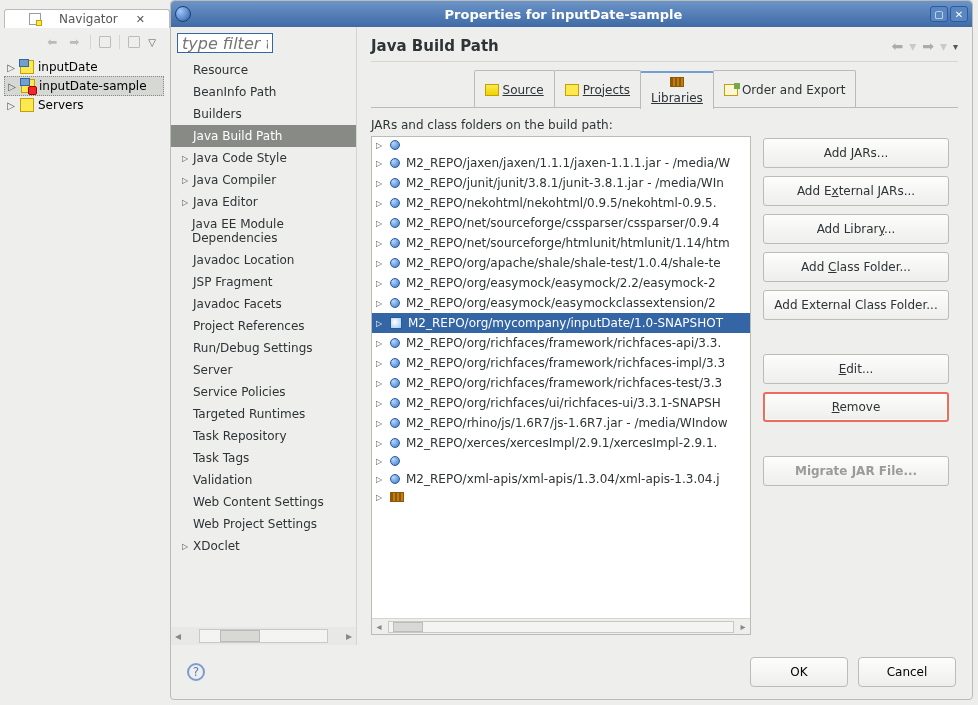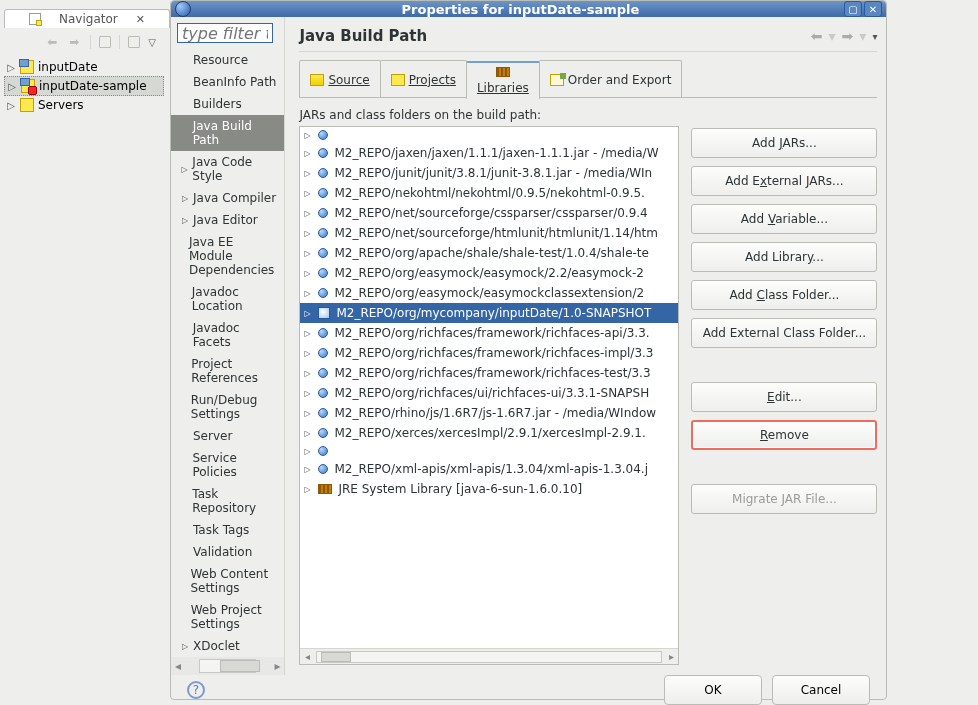--- a/index.html
+++ b/index.html
@@ -21,21 +21,21 @@
   .nav-item.selected { background:#d6d8d4; border:1px dotted #888;}
   .tri { width:10px; text-align:center; color:#555; font-size:10px;}
 
   
   .ico-proj { width:14px;height:14px;display:inline-block;position:relative;background:#fce94f;border:1px solid #c4a000;}
   .ico-proj::after{content:"";position:absolute;left:-2px;top:-2px;width:8px;height:6px;background:#729fcf;border:1px solid #3465a4;}
   .ico-proj.badge::before{content:"";position:absolute;right:-3px;bottom:-3px;width:7px;height:7px;background:#ef2929;border:1px solid #a40000;border-radius:2px;}
   .ico-serv { width:14px;height:14px;display:inline-block;background:#fce94f;border:1px solid #c4a000;}
 
   
-  .dialog { position:absolute; left:170px; top:0; width:717px; height:700px; border:1px solid #babdb6; border-radius:4px; background:#eeeeec; box-shadow:none; display:flex; flex-direction:column;}
+  .dialog { position:absolute; left:170px; top:0; width:803px; height:700px; border:1px solid #babdb6; border-radius:4px; background:#eeeeec; box-shadow:none; display:flex; flex-direction:column;}
   .titlebar { height:26px; background:linear-gradient(#6c94c8,#3f6aa6); color:#fff; display:flex; align-items:center; border-radius:4px 4px 0 0; padding:0 4px;}
   .title-ico { width:16px;height:16px;border-radius:8px;background:radial-gradient(circle at 30% 30%, #a0c8ff, #2a5aa0); border:1px solid #1b3f70; margin-right:6px;}
   .title-text { flex:1; text-align:center; font-weight:bold; font-size:13px;}
   .winbtns { display:flex; gap:2px;}
   .winbtn { width:18px;height:16px;border:1px solid #2a5aa0;background:#5b87c0;border-radius:3px;display:flex;align-items:center;justify-content:center;color:#fff;font-size:10px;}
 
   .dialog-body { flex:1; display:flex; }
 
   
   .cat-col { width:186px; border-right:1px solid #d3d7cf; display:flex; flex-direction:column;}
@@ -53,21 +53,21 @@
 
   
   .page { flex:1; display:flex; flex-direction:column; padding:10px 14px 0 14px;}
   .page-head { display:flex; align-items:center; justify-content:space-between; padding-bottom:6px;}
   .page-title { font-size:15px; font-weight:bold; color:#2e3436;}
   .head-icons { display:flex; align-items:center; gap:6px; color:#a9abac;}
   .head-icons .arr { font-size:14px;}
   .head-menu-tri { font-size:10px; color:#555;}
   hr.hdr { border:none; border-top:1px solid #d3d7cf; margin:0 0 8px 0;}
 
-  .tabs-row { display:flex; }
+  .tabs-row { display:flex;justify-content:center; }
   .tab { display:flex; align-items:center; gap:4px; padding:4px 10px; border:1px solid #babdb6; border-bottom:none; background:#eeeeec; margin-right:-1px; border-radius:2px 2px 0 0; color:#2e3436;}
   .tab .u { text-decoration:underline;}
   .tab.active { background:#eeeeec; border-top:2px solid #729fcf; position:relative; top:1px;flex-direction:column;}
   .tab-icon { width:14px;height:12px;display:inline-block;}
   .ti-src { background:linear-gradient(#fce94f,#edd400); border:1px solid #c4a000;}
   .ti-proj { background:#fce94f; border:1px solid #c4a000;}
   .ti-lib { width:14px;height:10px;background:repeating-linear-gradient(90deg,#8f5902 0 2px,#c17d11 2px 4px);border:1px solid #8f5902;}
   .ti-order { background:#fcf7d7; border:1px solid #c4a000; position:relative;}
   .ti-order::after{content:"";position:absolute;right:-3px;top:-2px;width:6px;height:6px;background:#73a946;}
   .tabs-underline{ height:1px; background:#babdb6; margin-top:-1px;}
@@ -84,21 +84,21 @@
   .jar-cd { width:12px;height:12px;border:1px solid #285a9a;background:radial-gradient(circle at 40% 40%,#fff,#9ec5f0);}
   .jre-ico { width:14px;height:10px;background:repeating-linear-gradient(90deg,#8f5902 0 2px,#c17d11 2px 4px);border:1px solid #8f5902;}
   .hscroll2 { height:16px; border-top:1px solid #d3d7cf; background:#eeeeec; display:flex; align-items:center;}
   .hscroll2 .arr{width:14px;text-align:center;color:#888;font-size:10px;}
   .hscroll2 .track{flex:1;height:12px;border:1px solid #c8c8c4;background:#f4f4f2;position:relative;margin:0 2px;}
   .hscroll2 .knob{position:absolute;left:4px;top:0;width:30px;height:10px;background:#d8d8d4;border:1px solid #bbb;}
 
   .btn-col { width:186px; display:flex; flex-direction:column; gap:8px; padding-top:2px;}
   .btn { height:30px; border:1px solid #babdb6; border-radius:3px; background:linear-gradient(#fdfdfc,#eeeeec); display:flex; align-items:center; justify-content:center; font-size:12px; color:#2e3436;}
   .btn .u { text-decoration:underline;}
-  .btn.disabled{ color:#9a9c98;}
+  .btn.disabled{ color:#9a9c98;font-weight:bold;}
   .btn.hl { border:2px solid #ef6b5b; border-radius:3px; box-shadow:0 0 0 1px #fff inset;}
   .gap { height:18px;}
 
   .dlg-footer { height:54px; border-top:0; display:flex; align-items:center; padding:0 16px; gap:10px;}
   .help { width:18px;height:18px;border:2px solid #7a9ccf;border-radius:9px;display:flex;align-items:center;justify-content:center;color:#5a7db8;font-size:12px;}
   .spacer{flex:1;}
   .dlg-btn { width:98px; height:30px; border:1px solid #babdb6; border-radius:4px; background:linear-gradient(#fdfdfc,#eeeeec); display:flex; align-items:center; justify-content:center;}
 </style>
 </head>
 <body>
@@ -193,37 +193,45 @@
           <div class="cat">
             <span class="tri"></span>
             <span>Java EE Module Dependencies</span>
           </div>
           <div class="cat">
             <span class="tri"></span>
             <span>Javadoc Location</span>
           </div>
           <div class="cat">
             <span class="tri"></span>
+            <span>JSP Fragment</span>
+          </div>
+          <div class="cat">
+            <span class="tri"></span>
             <span>Javadoc Facets</span>
           </div>
           <div class="cat">
             <span class="tri"></span>
             <span>Project References</span>
           </div>
           <div class="cat">
             <span class="tri"></span>
             <span>Run/Debug Settings</span>
           </div>
           <div class="cat">
             <span class="tri"></span>
             <span>Server</span>
           </div>
           <div class="cat">
             <span class="tri"></span>
             <span>Service Policies</span>
+          </div>
+          <div class="cat">
+            <span class="tri"></span>
+            <span>Targeted Runtimes</span>
           </div>
           <div class="cat">
             <span class="tri"></span>
             <span>Task Repository</span>
           </div>
           <div class="cat">
             <span class="tri"></span>
             <span>Task Tags</span>
           </div>
           <div class="cat">
@@ -374,41 +382,37 @@
                 <span class="jar-ball"></span>
               </div>
               <div class="jar-item">
                 <span class="jar-tri">▷</span>
                 <span class="jar-ball"></span>
                 <span>M2_REPO/xml-apis/xml-apis/1.3.04/xml-apis-1.3.04.j</span>
               </div>
               <div class="jar-item">
                 <span class="jar-tri">▷</span>
                 <span class="jre-ico"></span>
-                <span>JRE System Library [java-6-sun-1.6.0.10]</span>
               </div>
             </div>
           <div class="hscroll2">
             <span class="arr">◂</span>
             <div class="track">
                 <div class="knob"></div>
               </div>
             <span class="arr">▸</span>
           </div>
         </div>
 
         <div class="btn-col">
           <div class="btn">
               <span><span>Add </span><span class="u">J</span><span>ARs...</span></span>
             </div>
           <div class="btn">
               <span><span>Add E</span><span class="u">x</span><span>ternal JARs...</span></span>
-            </div>
-          <div class="btn">
-              <span><span>Add </span><span class="u">V</span><span>ariable...</span></span>
             </div>
           <div class="btn">
               <span><span>Add Librar</span><span class="u">y</span><span>...</span></span>
             </div>
           <div class="btn">
               <span><span>Add </span><span class="u">C</span><span>lass Folder...</span></span>
             </div>
           <div class="btn">Add External Class Folder...</div>
           <div class="gap"></div>
           <div class="btn">

